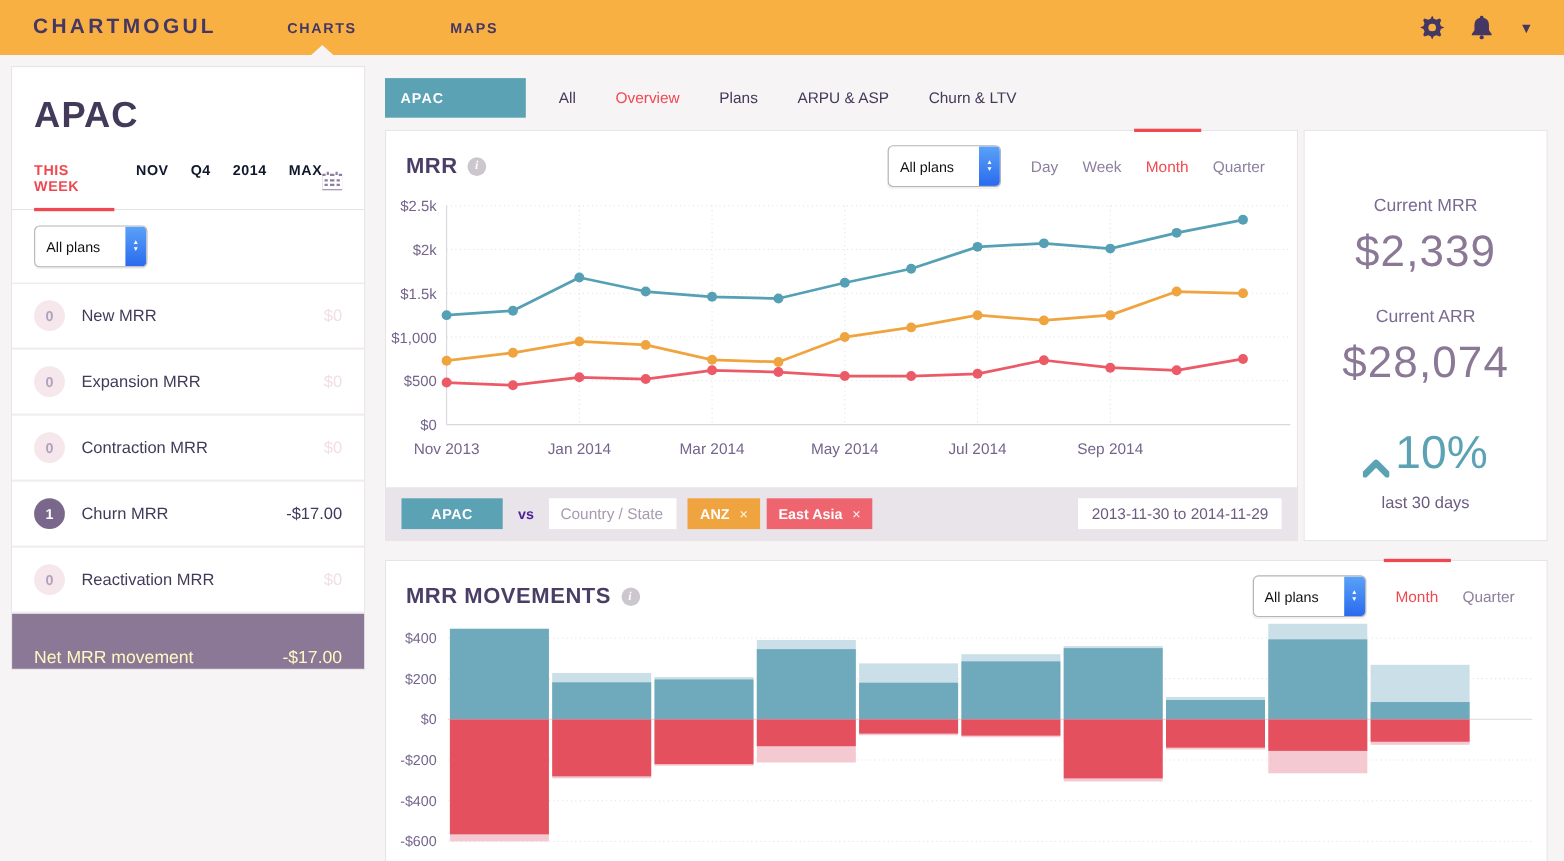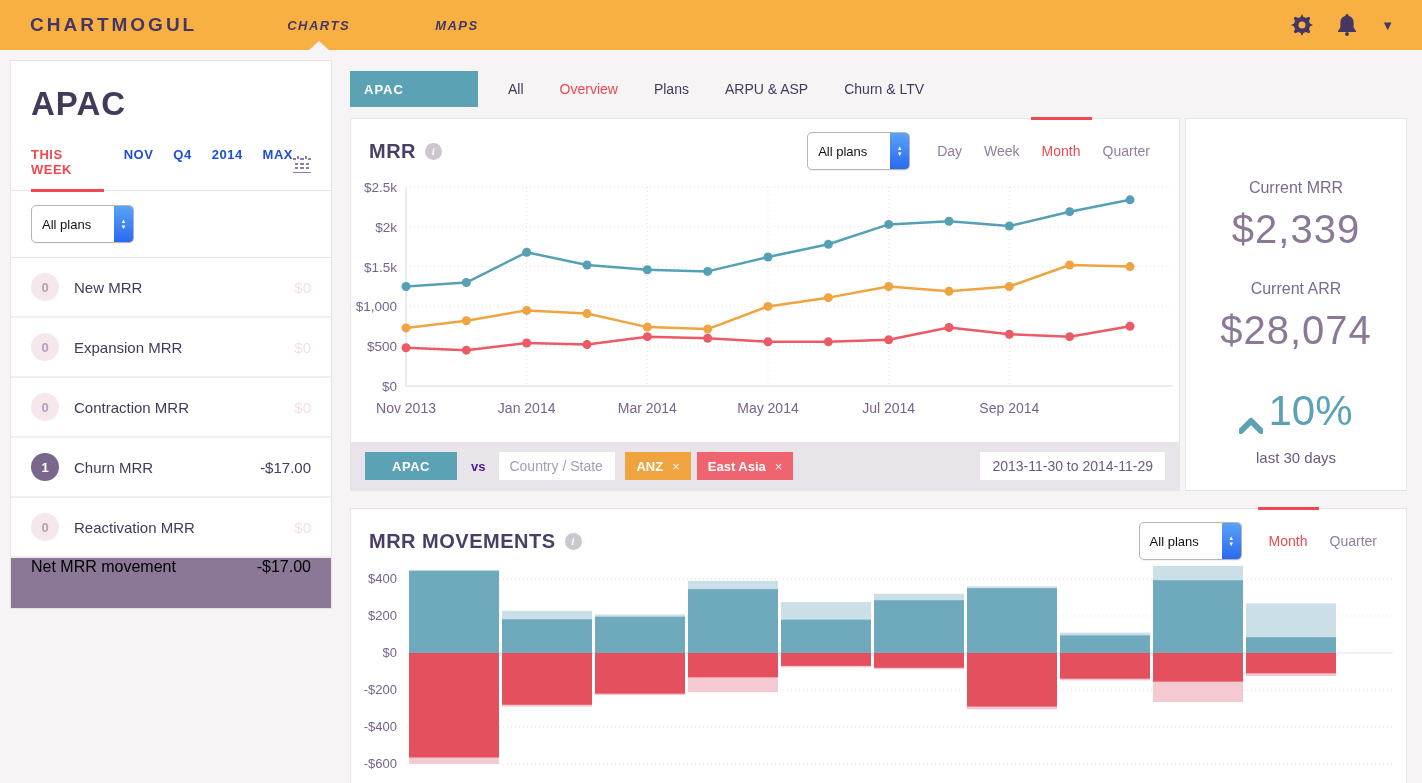--- a/index.html
+++ b/index.html
@@ -2,60 +2,60 @@
 <html><head>
 <meta charset="utf-8">
 <style>
   * { margin:0; padding:0; box-sizing:border-box; }
   html,body { width:1422px; height:783px; overflow:hidden; }
   body { font-family:"Liberation Sans", sans-serif; background:#F7F4F6; }
 
   
   .topbar { height:50px; background:#F8B042; display:flex; align-items:center; position:relative; }
   .logo { margin-left:30px; font-size:19px; font-weight:700; letter-spacing:3px; color:#453764; }
-  .topnav { display:flex; margin-left:90px; height:100%;font-style:italic; }
+  .topnav { display:flex; margin-left:64px; height:100%; }
   .topnav-item { position:relative; display:flex; align-items:center; padding:0 0; margin-right:85px;
                  font-size:13px; font-weight:700; letter-spacing:1.5px; color:#453764; cursor:pointer; }
   .topnav-item .tri { position:absolute; bottom:0; left:50%; margin-left:-10px; width:0; height:0;
                  border-left:10px solid transparent; border-right:10px solid transparent; border-bottom:9px solid #F7F4F6; }
   .top-icons { margin-left:auto; margin-right:28px; display:flex; align-items:center; gap:24px; }
   .top-icons .ic { color:#453764; cursor:pointer; display:flex; align-items:center; }
   .caret { font-size:13px; color:#453764; }
 
   
   .page { display:flex; padding:10px 15px 0 10px; gap:18px; align-items:flex-start; }
 
   
   .sidebar { width:322px; background:#fff; border:1px solid #E7E3E7; }
   .sb-title { font-size:33px; font-weight:700; color:#433A5A; padding:24px 20px 16px; letter-spacing:1px; }
   .sb-tabs { display:flex; align-items:center; padding:0 20px; border-bottom:1px solid #E7E3E7; }
   .sb-tabs-list { display:flex; gap:20px; }
-  .sb-tab { font-size:13px; font-weight:700; color:#1d4ed8; letter-spacing:0.5px; padding:8px 0 12px; cursor:pointer; }
+  .sb-tab { font-size:13px; font-weight:700; color:#0f172a; letter-spacing:0.5px; padding:8px 0 12px; cursor:pointer; }
   .sb-tab.active { color:#F04850; border-bottom:3px solid #F04850; margin-bottom:-2px; }
   .cal { margin-left:auto; cursor:pointer; display:flex; }
   .sb-filter { padding:14px 20px; border-bottom:1px solid #E7E3E7; }
 
   .mac-select { display:inline-flex; align-items:stretch; border:1px solid #B6B3B9; border-radius:5px;
                 background:#fff; height:38px; overflow:hidden; cursor:pointer; box-shadow:0 1px 1px rgba(0,0,0,.06); }
   .mac-select .lbl { padding:0 10px; font-size:13px; color:#111; display:flex; align-items:center; min-width:82px; }
   .mac-select .stepper { width:19px; background:linear-gradient(#5AA2F8,#2A6AEE); color:#fff; display:flex;
                 flex-direction:column; align-items:center; justify-content:center; line-height:6px; font-size:6px; }
 
   .row { display:flex; align-items:center; padding:0 20px; height:60px; background:#fff;
          border-bottom:2px solid #F0ECF0; cursor:pointer; }
   .badge { width:28px; height:28px; border-radius:50%; display:flex; align-items:center; justify-content:center;
            font-size:13px; font-weight:700; margin-right:15px; flex:none; }
   .badge.light { background:#F5E7EB; color:#B3A1BC; }
   .badge.dark  { background:#7A688C; color:#fff; }
   .row .lbl { font-size:15px; color:#433A5A; }
   .row .val { margin-left:auto; font-size:15px; }
   .val.muted  { color:#F2DFE5; }
   .val.strong { color:#433A5A; }
-  .net-row { display:flex; align-items:flex-start; padding:0 20px; height:50px; background:#8A7896;
-             color:#000000; font-size:16px; cursor:pointer; }
+  .net-row { display:flex; align-items:flex-end; padding:0 20px; height:50px; background:#8A7896;
+             color:#fef9c3; font-size:16px; cursor:pointer; }
   .net-row .val { margin-left:auto; }
 
   
   .main { flex:1; min-width:0; }
   .view-tabs { height:58px; display:flex; align-items:center; }
   .view-tab { font-size:14px; color:#433A5A; margin-right:36px; cursor:pointer; }
   .view-tab.active { color:#F04850; }
   .view-tab.seg { width:128px; height:36px; background:#5BA2B5; color:#fff; font-size:13px; font-weight:700;
                   letter-spacing:1px; display:flex; align-items:center; padding-left:14px; margin-right:30px; }
 

